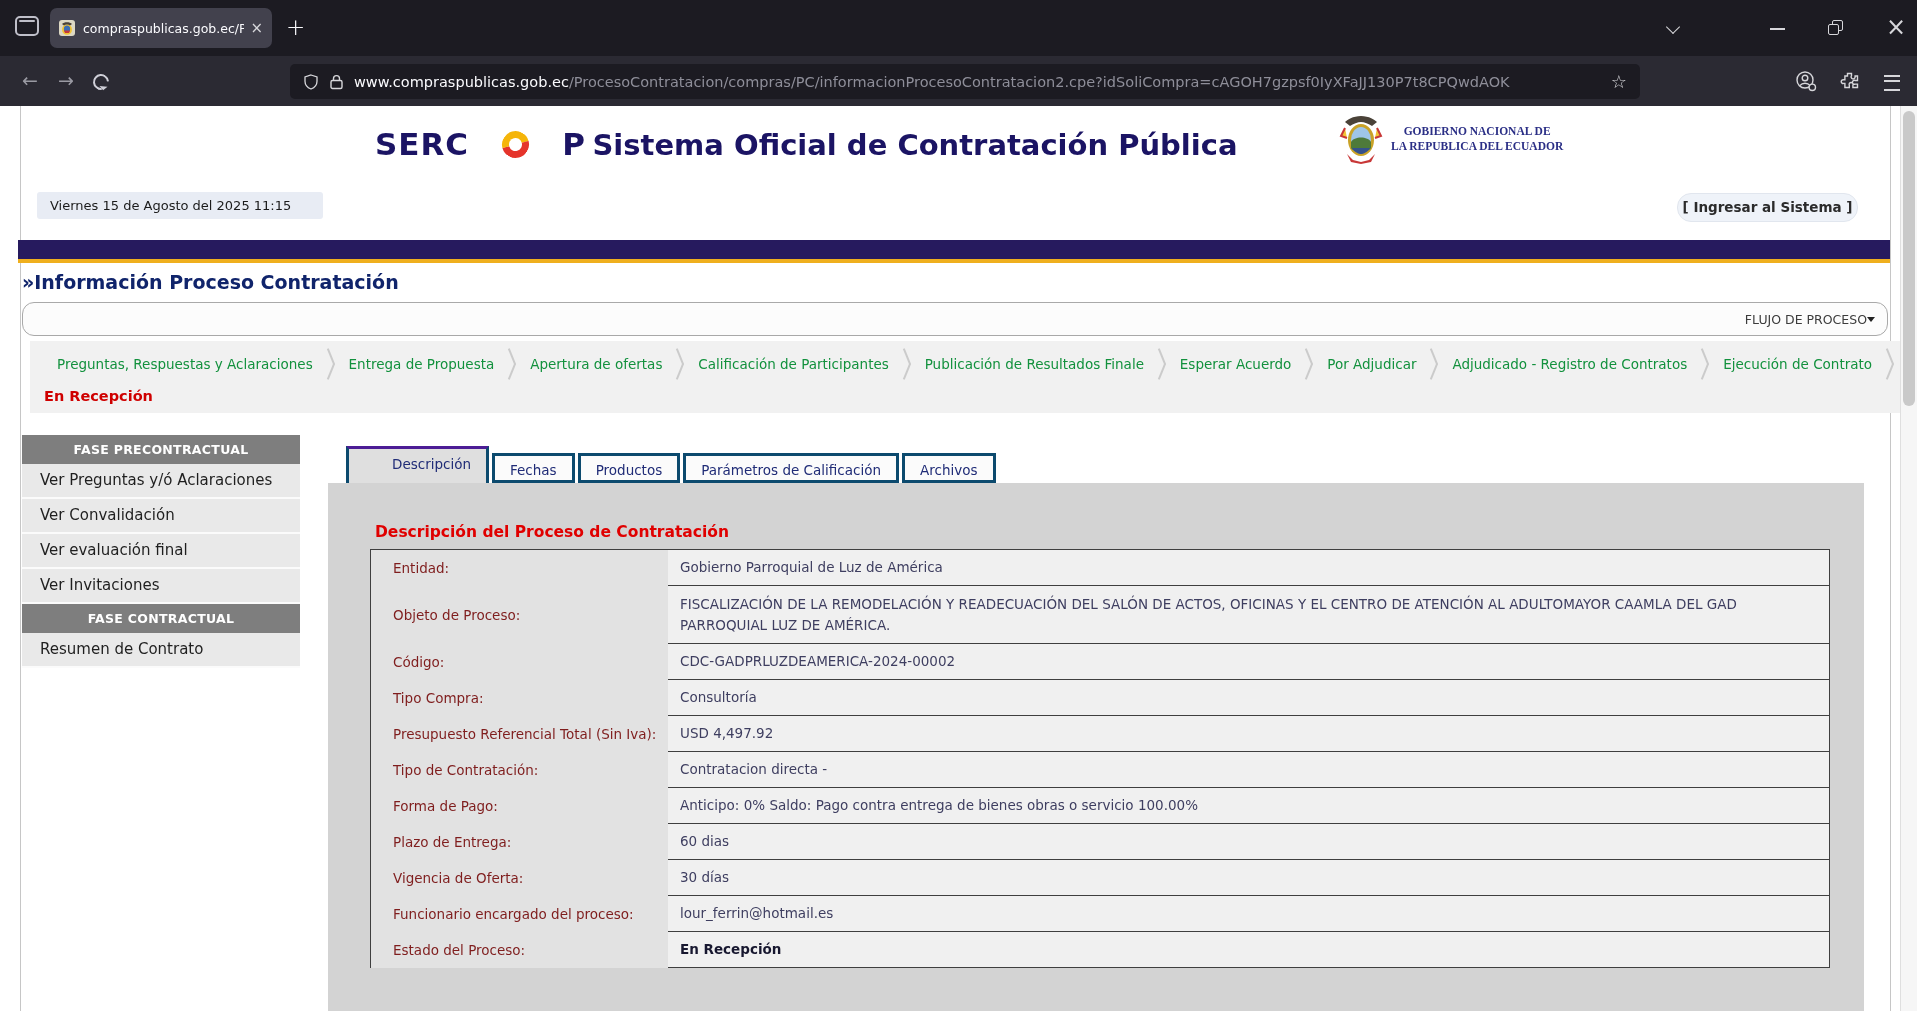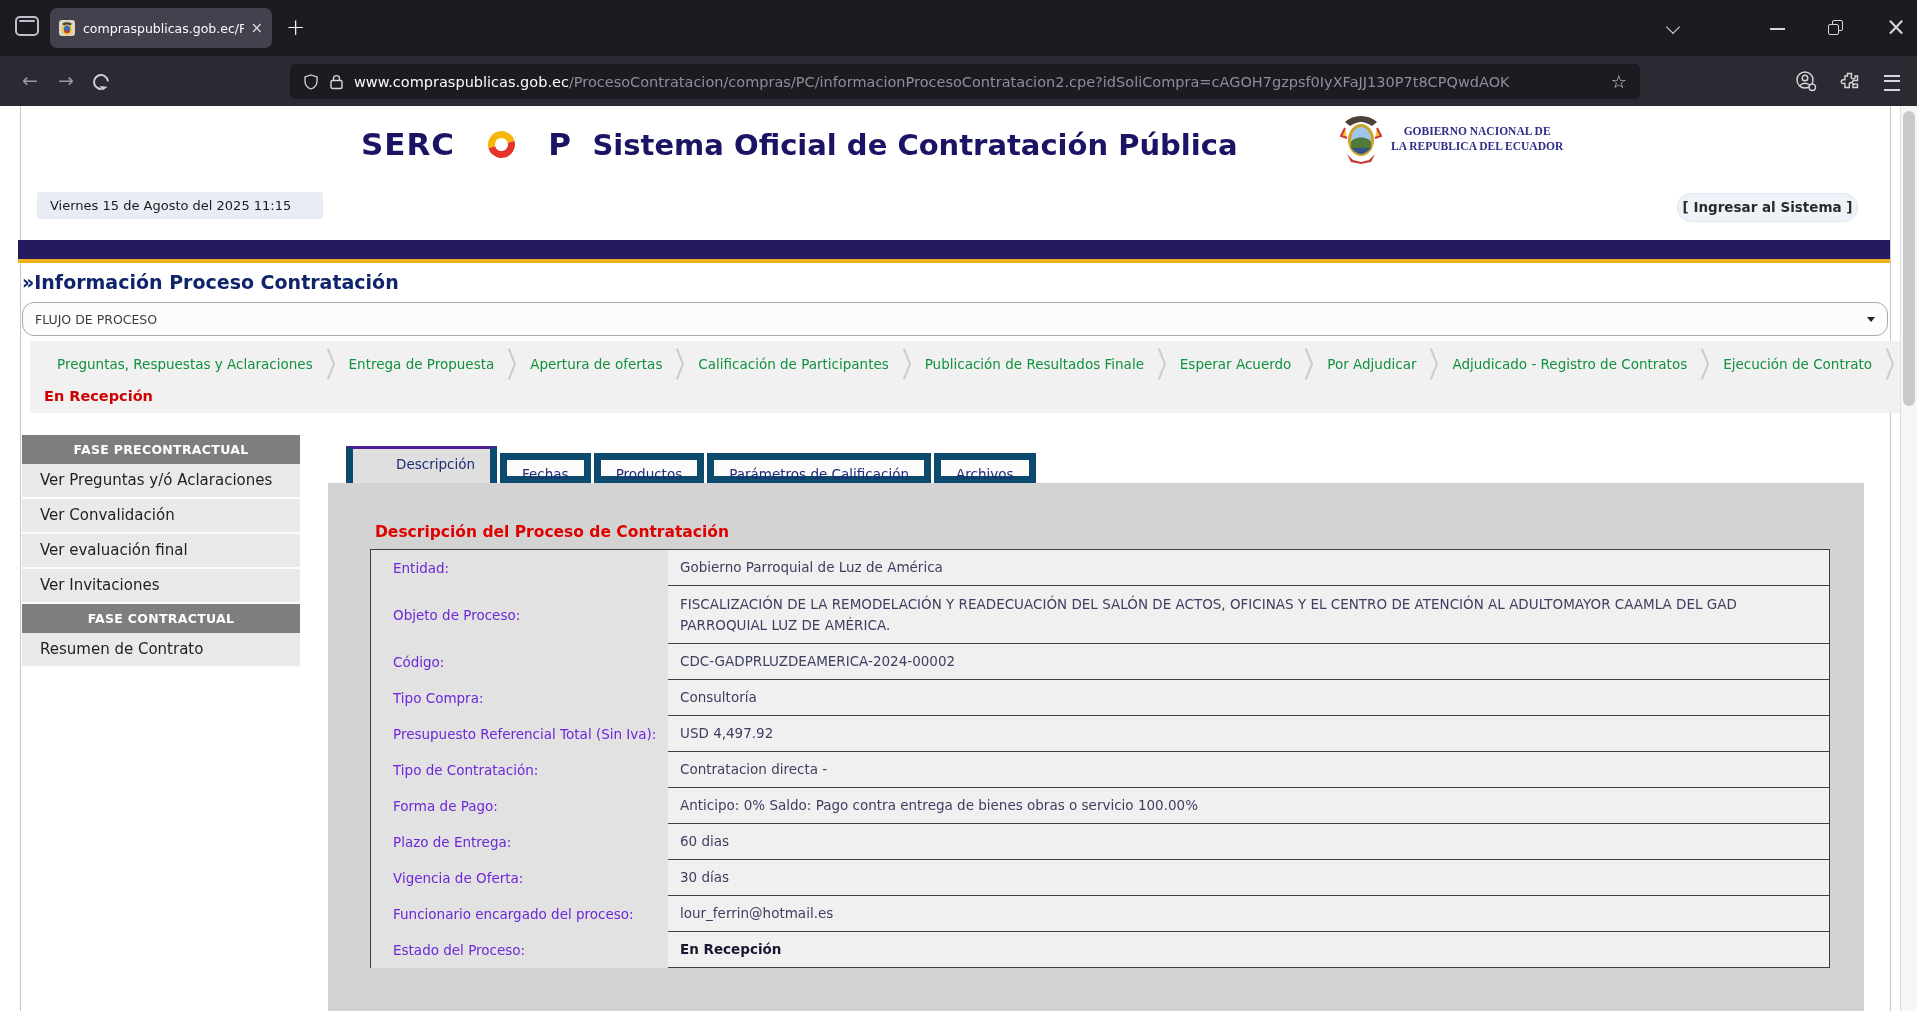--- a/index.html
+++ b/index.html
@@ -35,56 +35,56 @@
   .urlfade{position:absolute;right:0;top:0;bottom:0;width:80px;background:linear-gradient(to right,rgba(28,27,34,0),#1C1B22);}
   .star{flex:none;color:#D7D7DB;font-size:18px;margin-left:8px;cursor:pointer;}
   .tb-right{position:absolute;top:14px;display:flex;cursor:pointer;}
   .menu-bars{width:16px;height:12px;border-top:2px solid #D7D7DB;border-bottom:2px solid #D7D7DB;position:relative;}
   .menu-bars::after{content:"";position:absolute;left:0;right:0;top:3px;height:2px;background:#D7D7DB;}
   
   .page{position:absolute;left:0;top:106px;width:1917px;height:905px;background:#fff;}
   .edge{position:absolute;top:0;bottom:0;width:1px;background:#C6C6C6;}
   .scrollbar{position:absolute;right:0;top:0;bottom:0;width:16px;background:#F6F6F6;border-left:1px solid #DFDFDF;}
   .thumb{position:absolute;left:2px;right:2px;top:5px;height:295px;background:#C9C9C9;border-radius:7px;cursor:grab;}
-  .logo{position:absolute;left:361px;top:20px;font-weight:700;font-size:31px;color:#1B1464;letter-spacing:1px;display:flex;align-items:center;gap:32px;}
+  .logo{position:absolute;left:375px;top:20px;font-weight:700;font-size:31px;color:#1B1464;letter-spacing:1px;display:flex;align-items:center;gap:32px;}
   .logo-o{display:inline-block;width:13px;height:13px;border-radius:50%;border:7px solid #F5B50A;border-right-color:#E5342B;border-bottom-color:#E5342B;transform:rotate(30deg);margin:0 1px;}
   .main-title{position:absolute;left:505px;top:22px;width:820px;text-align:center;font-size:29px;font-weight:700;color:#1B1464;}
   .gov{position:absolute;left:1339px;top:8px;display:flex;align-items:center;}
   .gov-text{margin-left:8px;font-family:"Liberation Serif","DejaVu Serif",serif;font-weight:700;font-size:11.5px;color:#2B2F86;line-height:1.3;text-align:center;}
   .datebox{position:absolute;left:37px;top:86px;width:286px;height:27px;background:#E8ECF4;border-radius:3px;
            line-height:27px;padding-left:13px;box-sizing:border-box;font-size:13px;color:#1B1B1B;}
   .loginbtn{position:absolute;left:1677px;top:87px;width:181px;height:29px;background:#EFF3F9;border:1px solid #E1E6EE;border-radius:14px;
             box-sizing:border-box;text-align:center;line-height:27px;font-size:13.5px;font-weight:700;color:#2B2B2B;cursor:pointer;}
   .navybar{position:absolute;left:18px;top:134px;width:1872px;height:19px;background:#261A5E;border-bottom:4px solid #EFAF1E;}
   .section-title{position:absolute;left:22px;top:165px;font-size:19px;font-weight:700;color:#10246B;}
   .flow-select{position:absolute;left:22px;top:196px;width:1866px;height:28px;background:#FCFCFC;border:1px solid #A9A9A9;border-radius:12px;
-               box-sizing:border-box;display:flex;align-items:center;justify-content:space-between;padding:16px 12px;cursor:pointer;}
+               box-sizing:border-box;display:flex;align-items:center;justify-content:flex-end;padding:16px 12px;cursor:pointer;}
   .flow-select .lbl{font-size:12.5px;color:#3C3C3C;}
   .caret{width:0;height:0;border-left:4px solid transparent;border-right:4px solid transparent;border-top:5px solid #222;}
   .flow-strip{position:absolute;left:30px;top:235px;width:1860px;height:72px;background:#F1F1F1;padding-left:13px;}
   .flow-steps{display:flex;align-items:center;justify-content:space-between;padding:7px 6px 0 14px;height:32px;}
   .step{font-size:13.5px;color:#12913D;white-space:nowrap;cursor:pointer;}
   .chevsep{width:14px;height:30px;position:relative;flex:none;}
   .chevsep::before,.chevsep::after{content:"";position:absolute;left:6px;width:1.5px;height:17px;background:#CBCBCB;}
   .chevsep::before{top:-1px;transform:rotate(-22deg);}
   .chevsep::after{top:14px;transform:rotate(22deg);}
   .status{position:absolute;left:14px;bottom:9px;font-size:14.5px;font-weight:700;color:#CF0000;}
   .sidebar{position:absolute;left:22px;top:329px;width:278px;}
   .sb-head{height:29px;line-height:29px;background:#7E7E7E;color:#FFF;font-weight:700;text-align:center;font-size:12.5px;letter-spacing:.3px;}
   .sb-item{height:33px;line-height:33px;background:#E9E9E9;padding-left:18px;border-bottom:2px solid #FBFBFB;font-size:15px;color:#1F1F1F;cursor:pointer;}
   .ctabs{position:absolute;left:346px;top:340px;height:37px;display:flex;align-items:flex-end;z-index:2;}
-  .ctab{box-sizing:border-box;height:30px;line-height:28px;padding:0 15px;background:#FBFBFB;border:7px solid #0c4a6e;margin-right:3px;
+  .ctab{box-sizing:border-box;height:30px;line-height:28px;padding:0 15px;background:#FBFBFB;border:3px solid #0c4a6e;margin-right:3px;
         font-size:13.5px;color:#202C77;cursor:pointer;white-space:nowrap;}
   .ctab.active{height:37px;line-height:31px;background:#DFDFDF;border-top:3px solid #4c1d95;border-bottom:none;padding-left:43px;}
   .panel{position:absolute;left:328px;top:377px;width:1536px;bottom:0;background:#D3D3D3;}
   .panel-title{position:absolute;left:47px;top:40px;font-size:15.5px;font-weight:700;color:#E00000;}
   .ptable{position:absolute;left:42px;top:66px;width:1460px;border-top:1px solid #3F3F3F;border-left:1px solid #3F3F3F;border-right:1px solid #3F3F3F;box-sizing:border-box;}
   .trow{display:flex;min-height:36px;}
   .trow.tall{min-height:58px;}
-  .tlabel{width:297px;flex:none;background:#E2E2E2;color:#6d28d9;display:flex;align-items:center;padding-left:22px;box-sizing:border-box;font-size:13.5px;}
+  .tlabel{width:297px;flex:none;background:#E2E2E2;color:#7f1d1d;display:flex;align-items:center;padding-left:22px;box-sizing:border-box;font-size:13.5px;}
   .tvalue{flex:1;background:#F0F0F0;border-bottom:1px solid #3F3F3F;color:#3E3E60;display:flex;align-items:center;padding:4px 12px;box-sizing:border-box;font-size:13.5px;line-height:1.5;}
   .tvalue.bold{font-weight:700;color:#17172F;}
 </style>
 </head>
 <body>
 
 <div class="screen">
 
   <div class="chrome">
     <div class="tabbar">

